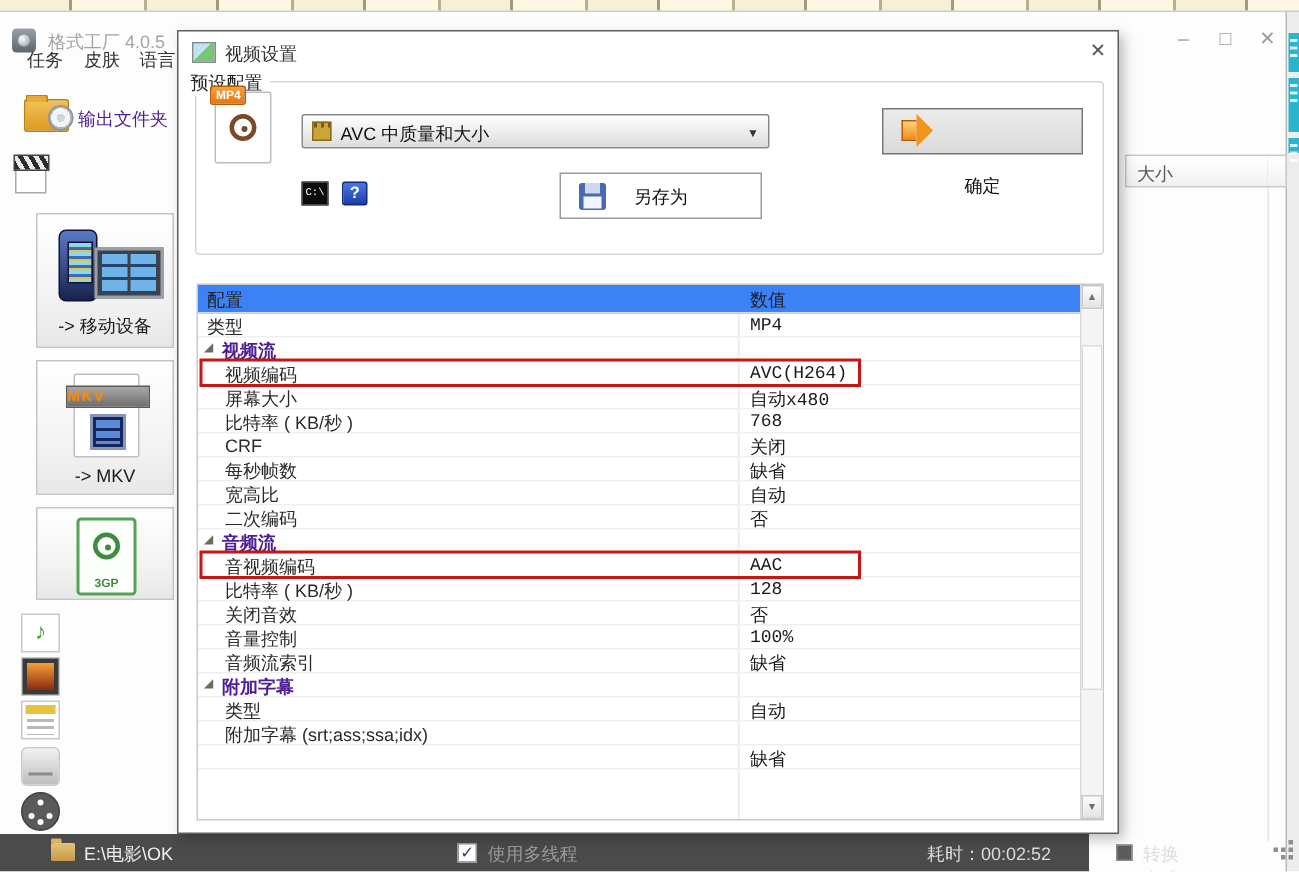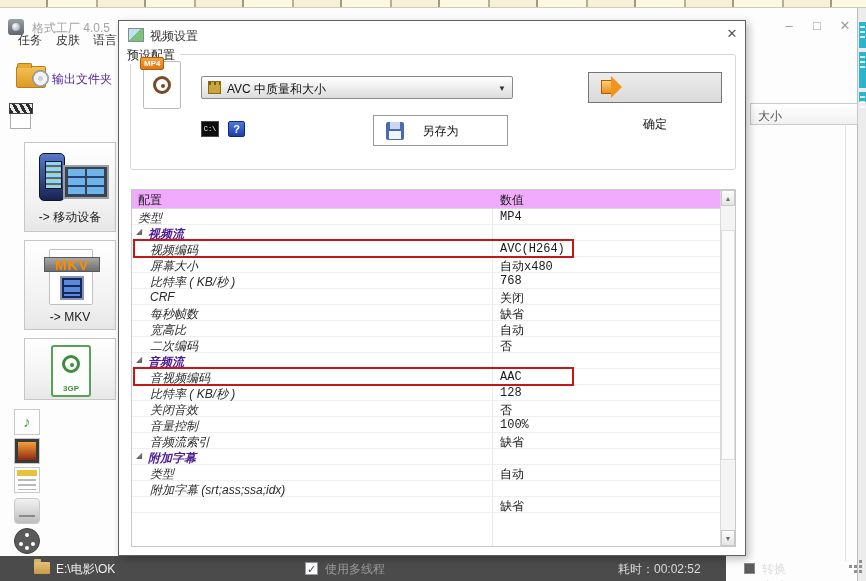--- a/index.html
+++ b/index.html
@@ -45,21 +45,21 @@
   #dev1 { top:134px; height:90px; } #dev2 { top:232px; height:90px; } #dev3 { top:330px; height:62px; }
   .dev-label { position:absolute; left:0; right:0; bottom:5px; text-align:center; color:#1a1a1a; }
 
   .phone { position:absolute; left:14px; top:10px; width:26px; height:48px; border-radius:5px; background:linear-gradient(#5a79c8,#18224e); border:1px solid #0e1530; }
   .phone::after { content:""; position:absolute; left:5px; top:7px; width:15px; height:26px; background:repeating-linear-gradient(#8fd8ec 0 3px,#3a6ab8 3px 5px,#e8c23a 5px 6px); border:1px solid #0e1530; }
   .filmstrip { position:absolute; left:38px; top:22px; width:46px; height:34px; background:#3c414c; border:2px solid #9aa0a8; }
   .filmstrip::before { content:""; position:absolute; left:3px; top:2px; width:17px; height:26px; background:repeating-linear-gradient(#6fb4e8 0 7px,#26436e 7px 9px); }
   .filmstrip::after { content:""; position:absolute; right:3px; top:2px; width:17px; height:26px; background:repeating-linear-gradient(#6fb4e8 0 7px,#26436e 7px 9px); }
 
   .mkv-page { position:absolute; left:24px; top:8px; width:44px; height:56px; background:#fff; border:1px solid #bfbfbf; border-radius:2px; }
-  .mkv-banner { position:absolute; left:-6px; top:7px; width:56px; height:15px; background:linear-gradient(#a8a8a8,#6e6e6e); border:1px solid #5a5a5a; color:#ff8a00; font-weight:bold; font-size:14px; text-align:center; line-height:14px; letter-spacing:1px; }
+  .mkv-banner { position:absolute; left:-6px; top:7px; width:56px; height:15px; background:linear-gradient(#a8a8a8,#6e6e6e); border:1px solid #5a5a5a; color:#ff8a00; font-weight:bold; font-size:10px; text-align:left; line-height:14px; letter-spacing:1px; }
   .mkv-film { position:absolute; left:10px; top:26px; width:24px; height:24px; background:#13265e; border:2px solid #8a93b8; }
   .mkv-film::after { content:""; position:absolute; left:2px; top:2px; width:16px; height:16px; background:repeating-linear-gradient(#5a8ad8 0 5px,#13265e 5px 7px); }
 
   .gp3-page { position:absolute; left:26px; top:6px; width:40px; height:52px; background:#fcfffc; border:2px solid #57a257; border-radius:3px; }
   .gp3-reel { position:absolute; left:9px; top:8px; width:18px; height:18px; border:3px solid #3f8c3f; border-radius:50%; }
   .gp3-reel::after { content:""; position:absolute; left:5px; top:5px; width:4px; height:4px; background:#3f8c3f; border-radius:50%; }
   .gp3-badge { position:absolute; left:0; right:0; bottom:2px; text-align:center; color:#3f8c3f; font-size:8px; font-weight:bold; }
 
   
   .side-icon { left:14px; width:26px; height:26px; background:#fff; border:1px solid #c9c9c9; text-align:center; }
@@ -124,26 +124,26 @@
 
   #saveas-btn { left:254px; top:94px; width:135px; height:31px; background:#fff; border:1px solid #9a9a9a; }
   #floppy-icon { position:absolute; left:12px; top:6px; width:18px; height:18px; background:#4a6ab0; border-radius:2px; }
   #floppy-icon::before { content:""; position:absolute; left:4px; top:0; width:10px; height:7px; background:#cdd8ee; }
   #floppy-icon::after { content:""; position:absolute; left:3px; bottom:1px; width:12px; height:8px; background:#f2f5fb; }
   #saveas-label { position:absolute; left:0; right:0; top:7px; text-align:center; color:#111; }
 
   
   #cfg-table { left:12px; top:168px; width:605px; height:358px; border:1px solid #c8c8c8; background:#fff; }
   #cfg-vline { position:absolute; left:360px; top:0; bottom:0; width:1px; background:#e9e9e9; }
-  #cfg-head { position:absolute; left:0; top:0; right:15px; height:19px; border-bottom:1px solid #d9d9d9; background:#f0abfc; }
+  #cfg-head { position:absolute; left:0; top:0; right:15px; height:19px; border-bottom:1px solid #d9d9d9; background:#3b82f6; }
   #cfg-head .h1 { position:absolute; left:6px; top:2px; color:#222; }
   #cfg-head .h2 { position:absolute; left:368px; top:2px; color:#222; }
   #cfg-rows { position:absolute; left:0; top:19px; right:15px; bottom:0; }
   .cfg-row { position:relative; height:16px; border-bottom:1px solid #efefef; }
-  .cfg-row .lbl { position:absolute; top:1px; color:#2a2a2a; white-space:nowrap;font-style:italic; }
+  .cfg-row .lbl { position:absolute; top:1px; color:#2a2a2a; white-space:nowrap; }
   .cfg-row .ind0 { left:6px; } .cfg-row .ind1 { left:18px; }
   .cfg-row.section .lbl { left:16px; font-weight:bold; color:#4c1d95; }
   .cfg-row .marker { position:absolute; left:4px; top:2px; font-size:8px; color:#6a6a6a; }
   .cfg-row .val { position:absolute; left:368px; top:1px; font-family:"Liberation Mono","Liberation Sans",monospace; font-size:12px; color:#1a1a1a; white-space:nowrap; }
   .hl { position:absolute; left:1px; top:-2px; width:441px; height:19px; border:2px solid var(--red); pointer-events:none; z-index:5; }
 
   #cfg-scroll { position:absolute; right:0; top:0; bottom:0; width:15px; background:#f4f4f4; border-left:1px solid #d9d9d9; }
   .scroll-btn { position:absolute; left:0; width:14px; height:16px; background:linear-gradient(#fdfdfd,#e4e4e4); border:1px solid #c9c9c9; font-size:7px; color:#707070; text-align:center; line-height:15px; }
   #scroll-up { top:0; } #scroll-down { bottom:0; }
   #scroll-thumb { position:absolute; left:0; top:40px; width:14px; height:230px; background:#fbfbfb; border:1px solid #dcdcdc; }

